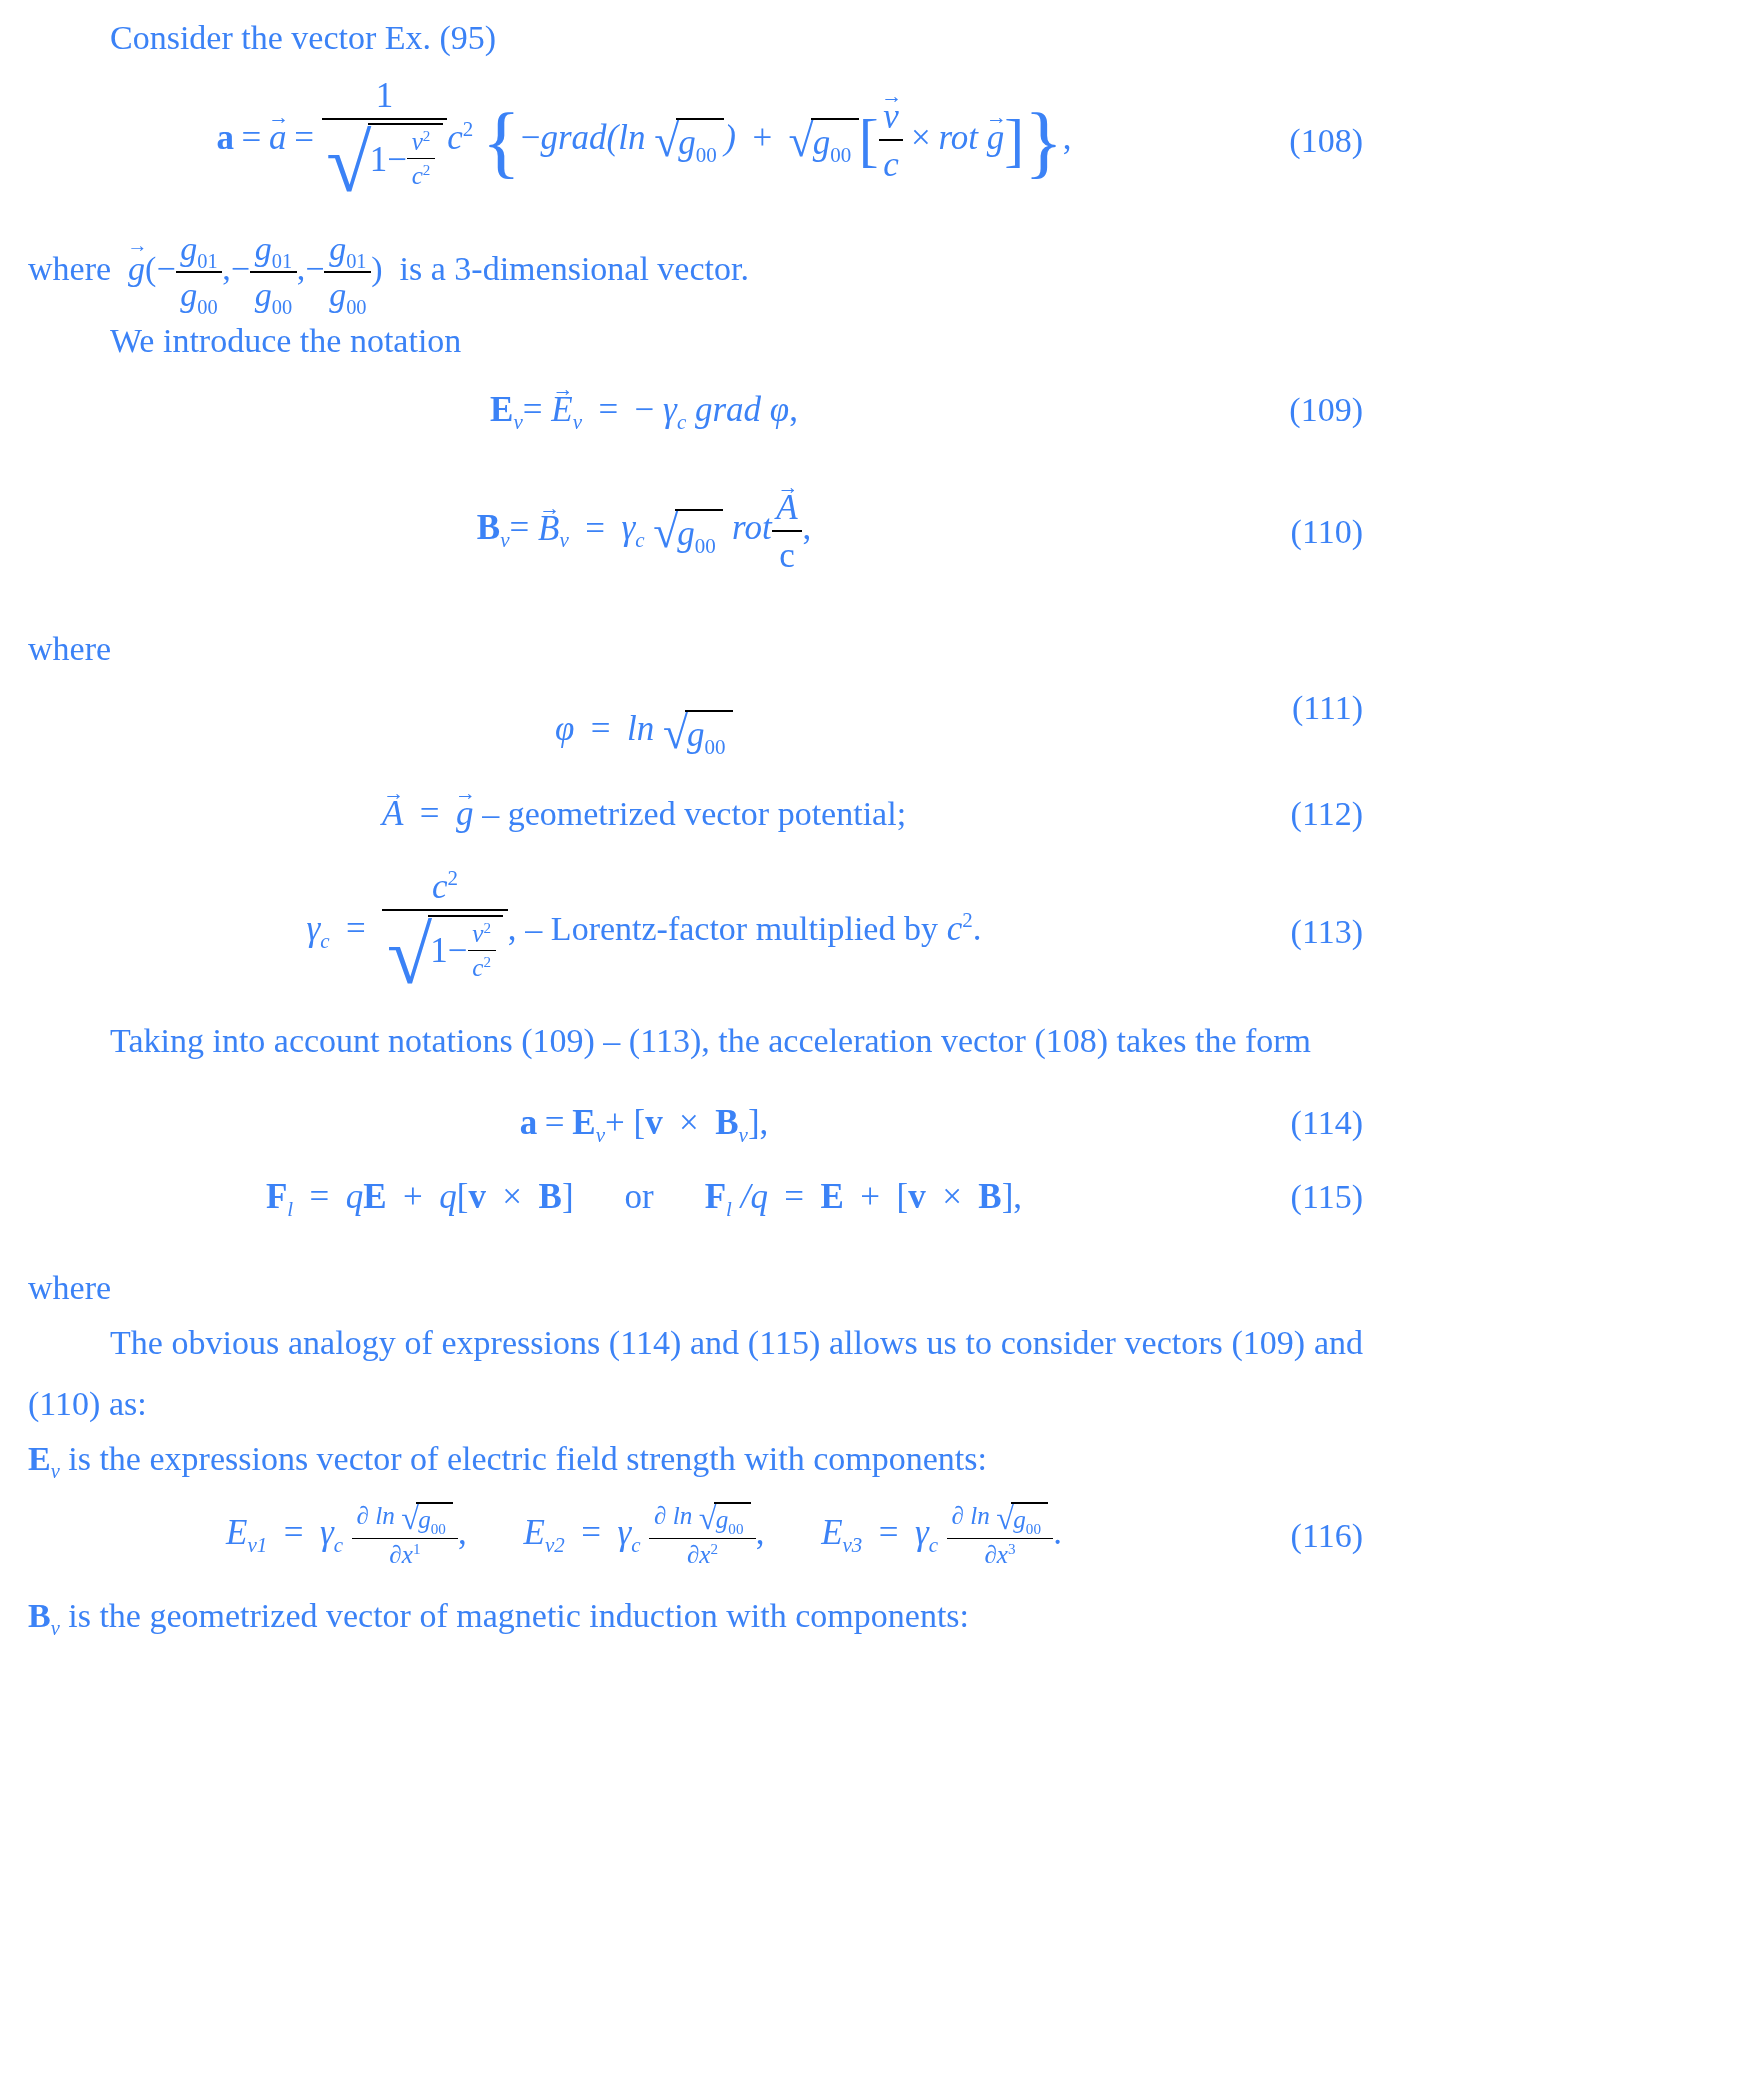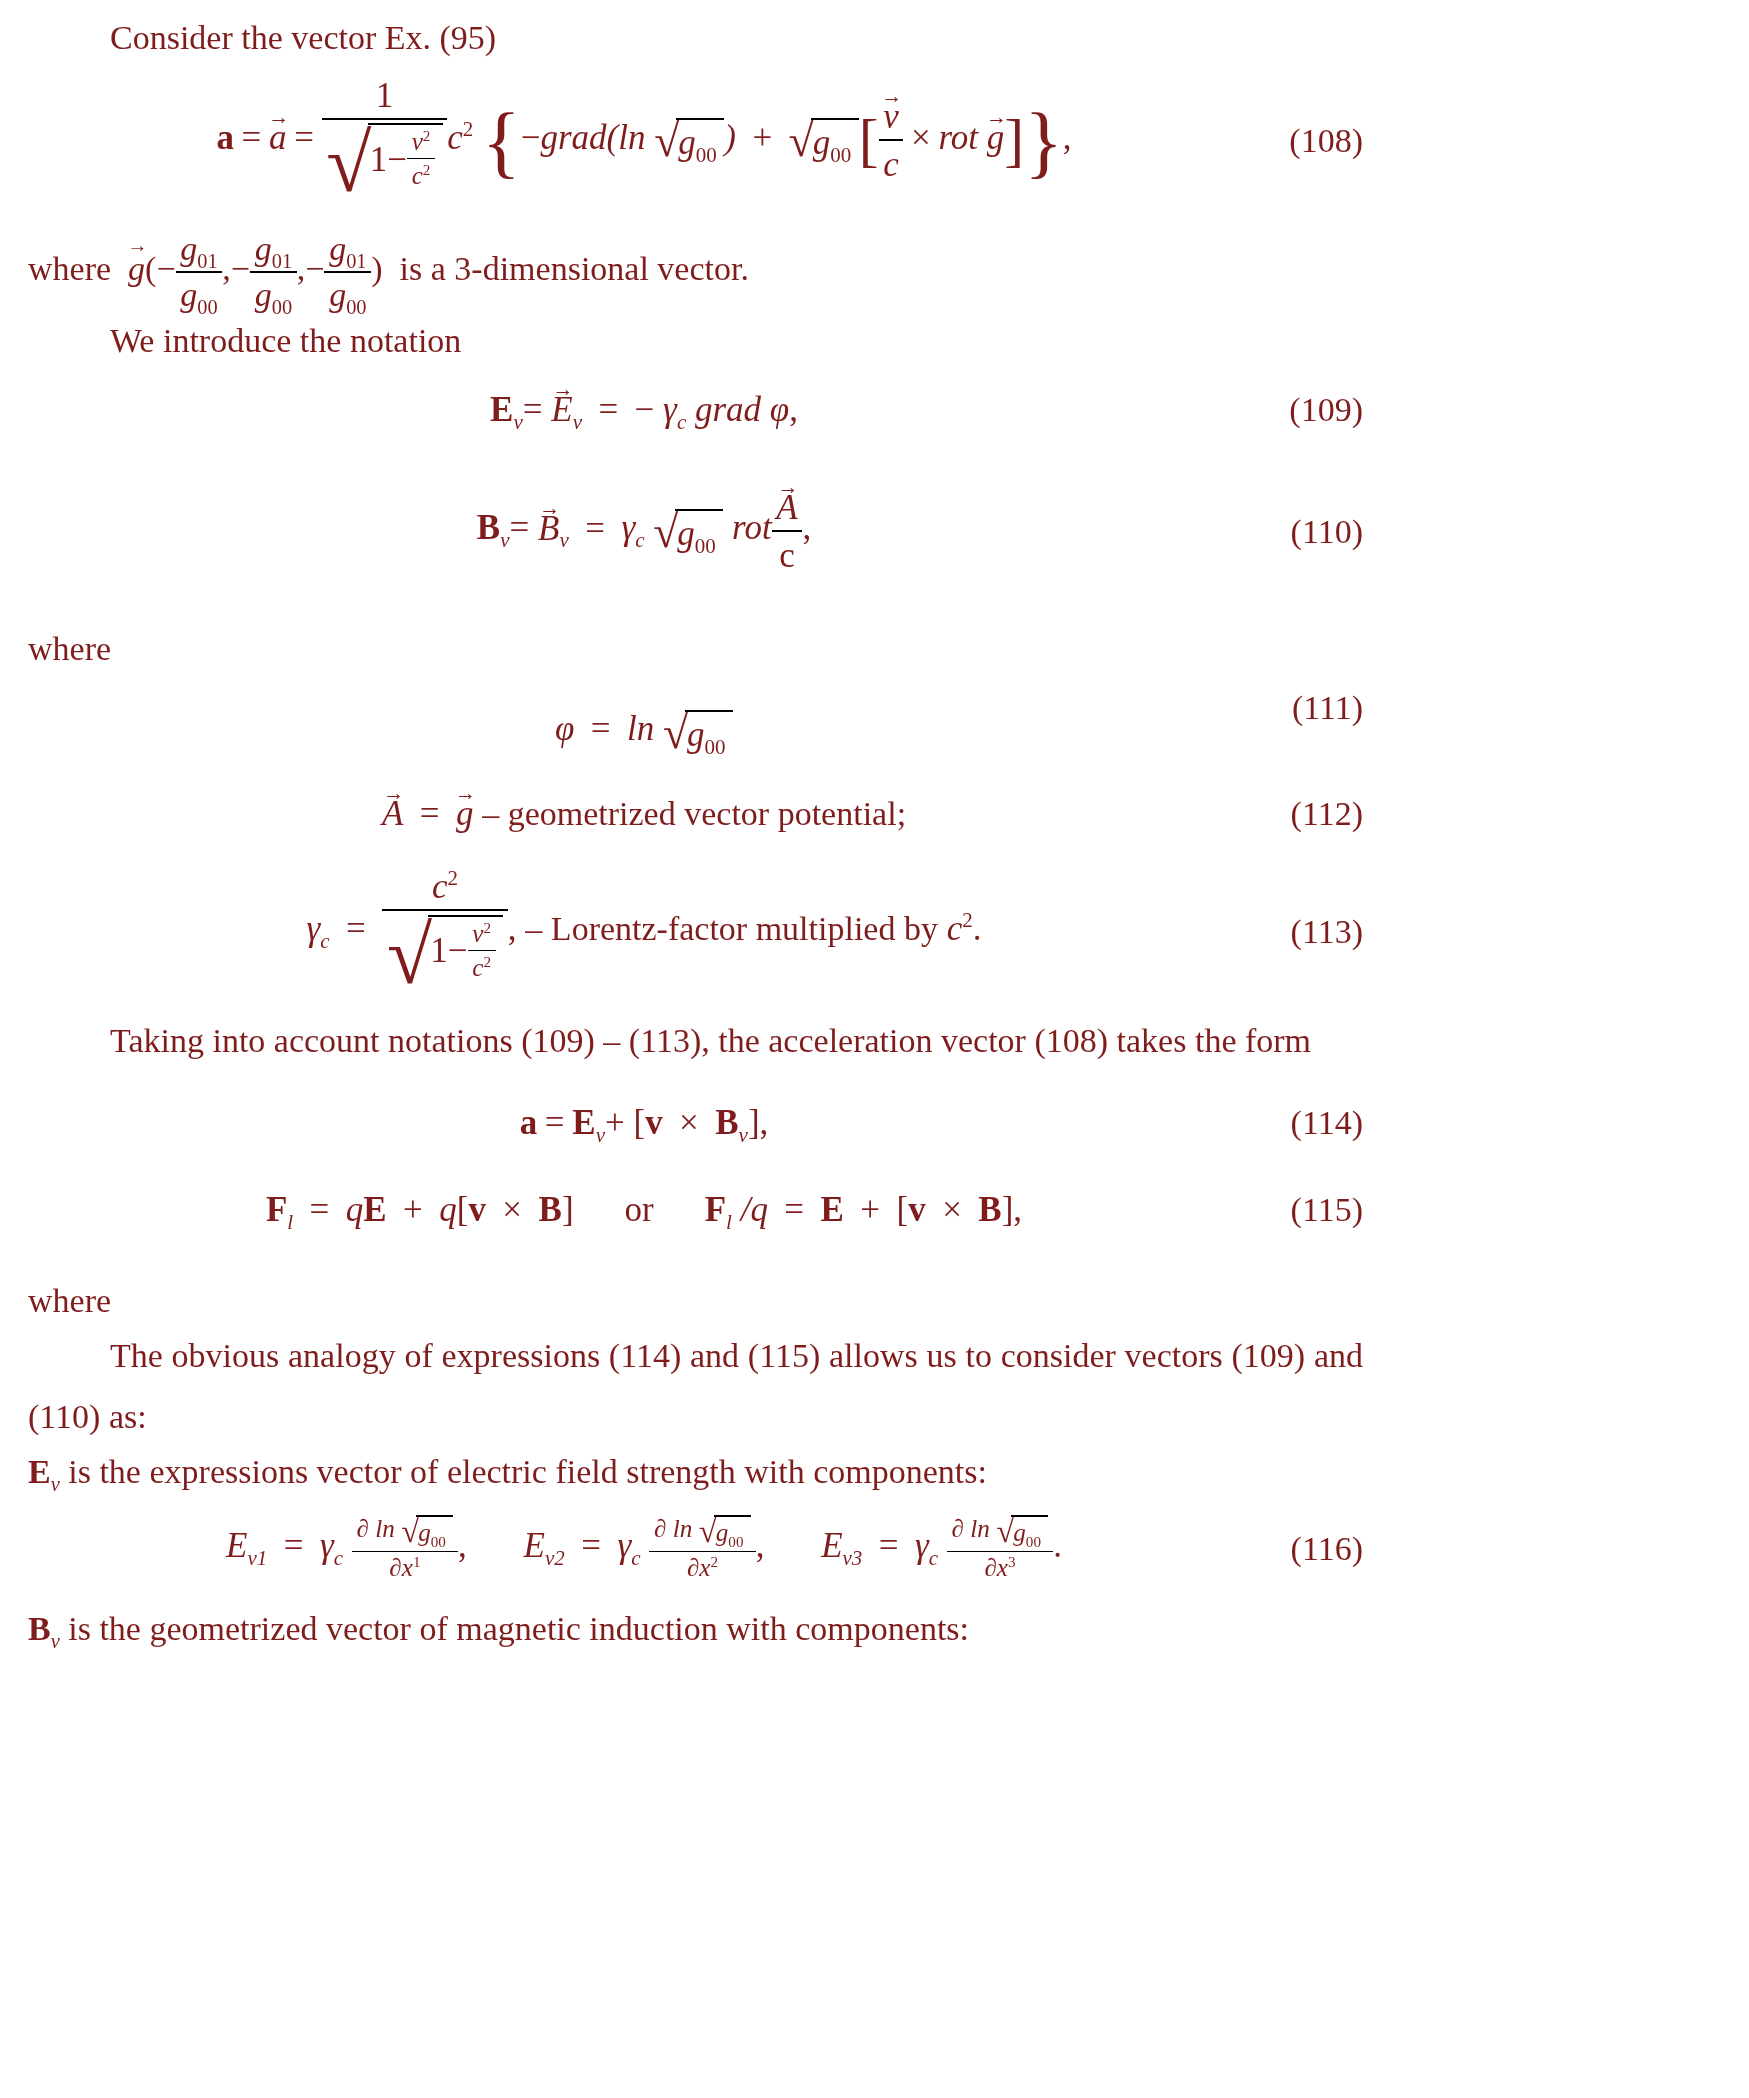--- a/index.html
+++ b/index.html
@@ -1,16 +1,16 @@
 <!DOCTYPE html>
 <html style="font-size:15px"><head>
 <meta charset="utf-8">
 <style>
   html,body{margin:0;padding:0;background:#ffffff;}
-  .page{width:1393px;height:2098px;background:#fff;color:#7f1d1d;
+  .page{width:1393px;height:2098px;background:#fff;color:#3b82f6;
     font-family:"Liberation Serif","DejaVu Serif",serif;font-size:34px;
     padding:9.3px 30px 0 28px;box-sizing:border-box;overflow:hidden;}
   .para{line-height:1.35;text-align:justify;}
   .indent{text-indent:82px;}
   .jfull{text-align:justify;text-align-last:justify;}
   .it{font-style:italic;}
   .rm{font-style:normal;}
   b{font-weight:bold;font-style:normal;}
   sub{font-size:0.6em;line-height:0;}
   sup{font-size:0.6em;line-height:0;}
@@ -131,21 +131,21 @@
   <div class="para indent" style="margin-top:20.5px">Taking into account notations (109) – (113), the acceleration vector (108) takes the form</div>
 
   <div class="eqrow" style="margin-top:39px">
     <div class="eqc">
       <b>a</b><span class="op">=</span><b>E</b><sub class="it">v</sub><span>+</span> <span class="rm">[</span><b>v</b> <span class="op">×</span> <b>B</b><sub class="it">v</sub><span class="rm">]</span><span>,</span>
     </div>
     <div class="eqn">(114)</div>
   </div>
 
 
-  <div class="eqrow" style="margin-top:47px">
+  <div class="eqrow" style="margin-top:34px">
     <div class="eqc">
       <b>F</b><sub class="it">l</sub> <span class="op">=</span> <span class="it">q</span><b>E</b> <span class="op">+</span> <span class="it">q</span><span class="rm">[</span><b>v</b> <span class="op">×</span> <b>B</b><span class="rm">]</span><span class="orgap">or</span><b>F</b><sub class="it">l</sub> <span class="it">/</span><span class="it">q</span> <span class="op">=</span> <b>E</b> <span class="op">+</span> <span class="rm">[</span><b>v</b> <span class="op">×</span> <b>B</b><span class="rm">]</span><span>,</span>
     </div>
     <div class="eqn">(115)</div>
   </div>
 
   <div class="para" style="margin-top:48px">where</div>
 
 
   <div class="para jfull indent" style="margin-top:9.3px">The obvious analogy of expressions (114) and (115) allows us to consider vectors (109) and</div>

